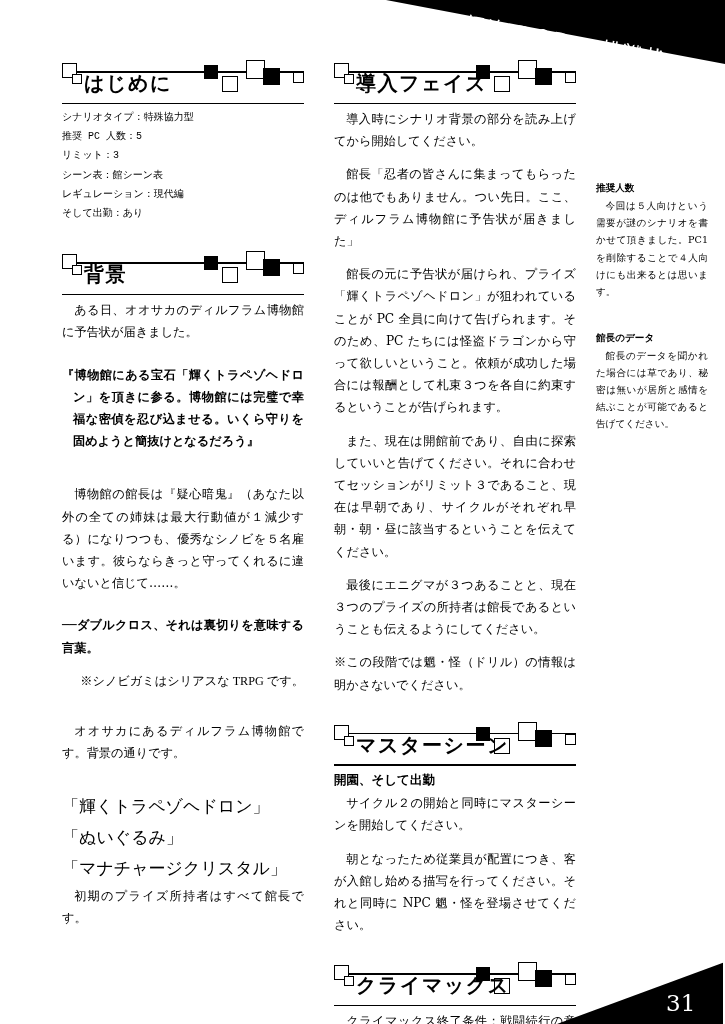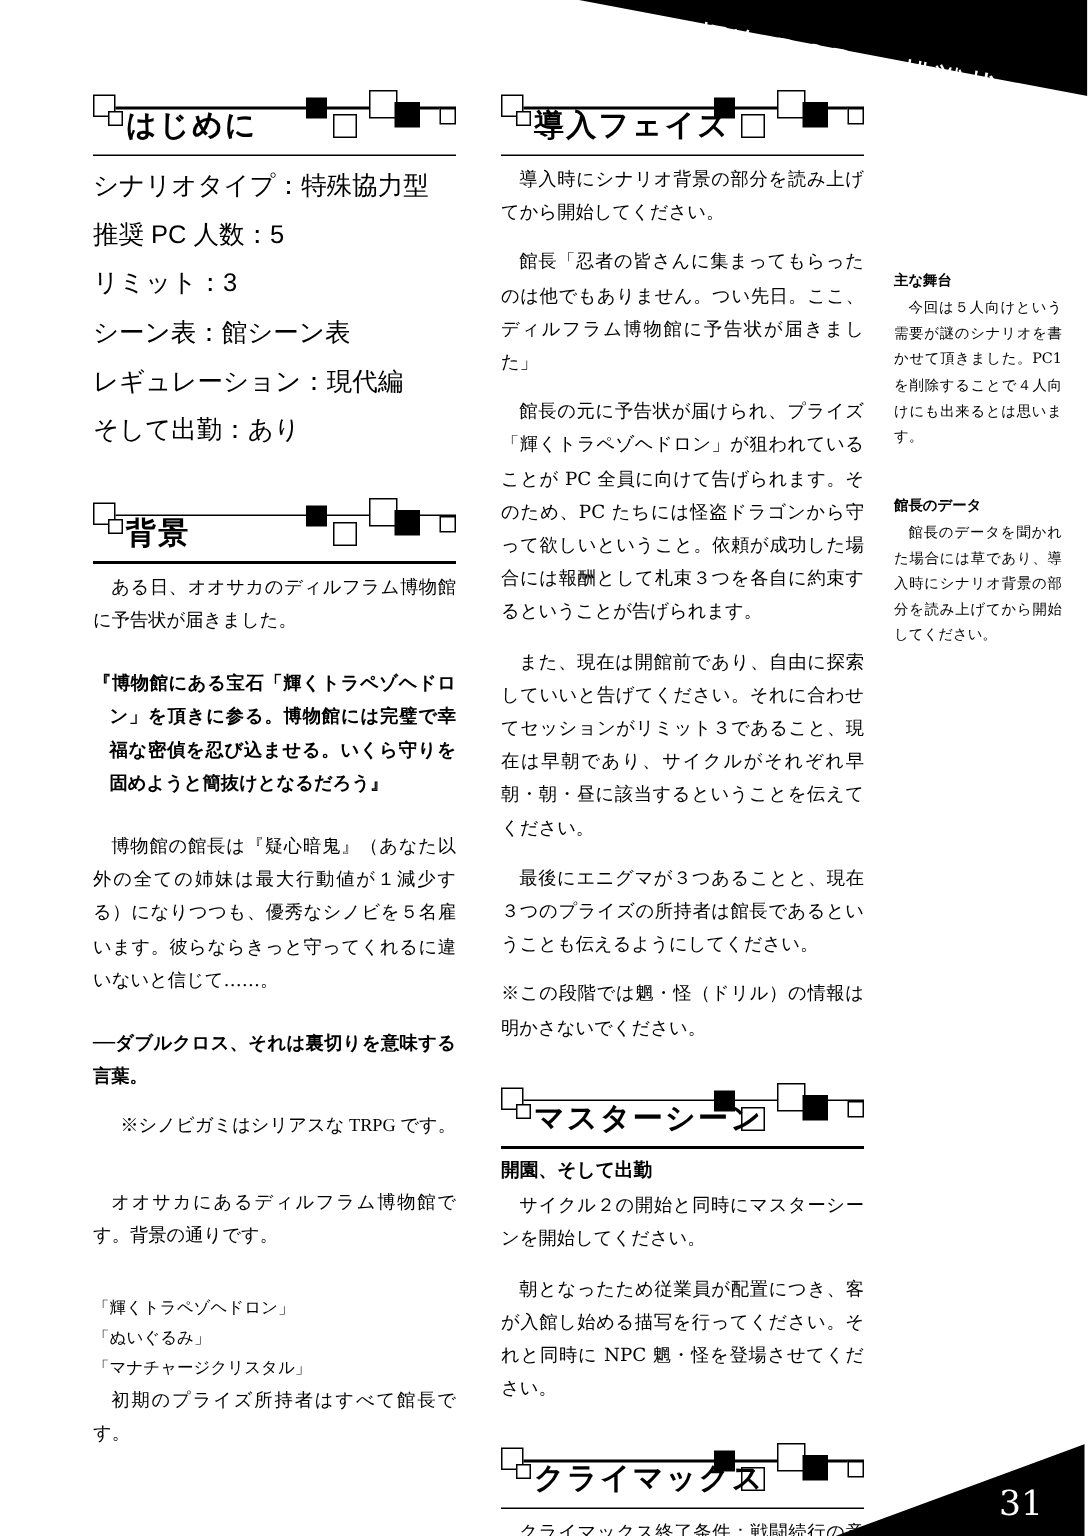--- a/index.html
+++ b/index.html
@@ -142,32 +142,32 @@
     text-align: justify;
     margin: 0 0 11px 0;
     font-family: "DejaVu Serif", "Liberation Serif", serif;
   }
   .indent { text-indent: 1em; }
   .bold { font-weight: bold; }
   .quote {
     font-weight: bold;
     font-size: 12.2px;
     line-height: 1.82;
-    margin: 0 0 11px 0;
+    margin: 0 0 22px 0;
     padding-left: 0.9em;
     text-indent: -0.9em;
     text-align: justify;
   }
   .info-line {
+    font-size: 10px;
+    line-height: 1.92;
+    font-family: Liberation Mono, monospace;
+  }
+  .list-line {
     font-size: 17px;
-    line-height: 1.92;
-    font-family: Liberation Sans, sans-serif;
-  }
-  .list-line {
-    font-size: 11px;
     line-height: 1.82;
   }
   .centered-note {
     font-size: 12.2px;
     line-height: 1.82;
     margin: 0 0 11px 0;
     text-align: right;
   }
   .sub-head {
     font-size: 12.5px;
@@ -329,25 +329,25 @@
       <div class="sec-title">クライマックス</div>
       <div class="sec-rule-bot"></div>
     </div>
     <p class="body-text indent">クライマックス終了条件：戦闘続行の意志があるものがいなくなるまで</p>
 
   </div>
 </div>
 
 <div class="col col-right">
   <div class="note">
-    <div class="note-title">主な舞台</div>
+    <div class="note-title">推奨人数</div>
     <div class="note-body">今回は５人向けという需要が謎のシナリオを書かせて頂きました。PC1 を削除することで４人向けにも出来るとは思います。</div>
   </div>
   <div class="note">
     <div class="note-title">館長のデータ</div>
-    <div class="note-body">館長のデータを聞かれた場合には草であり、導入時にシナリオ背景の部分を読み上げてから開始してください。</div>
+    <div class="note-body">館長のデータを聞かれた場合には草であり、秘密は無いが居所と感情を結ぶことが可能であると告げてください。</div>
   </div>
 </div>
 
 <div class="bottom-corner">
   <div class="bottom-corner-shape"></div>
   <div class="page-number">31</div>
 </div>
 
 </body></html>

